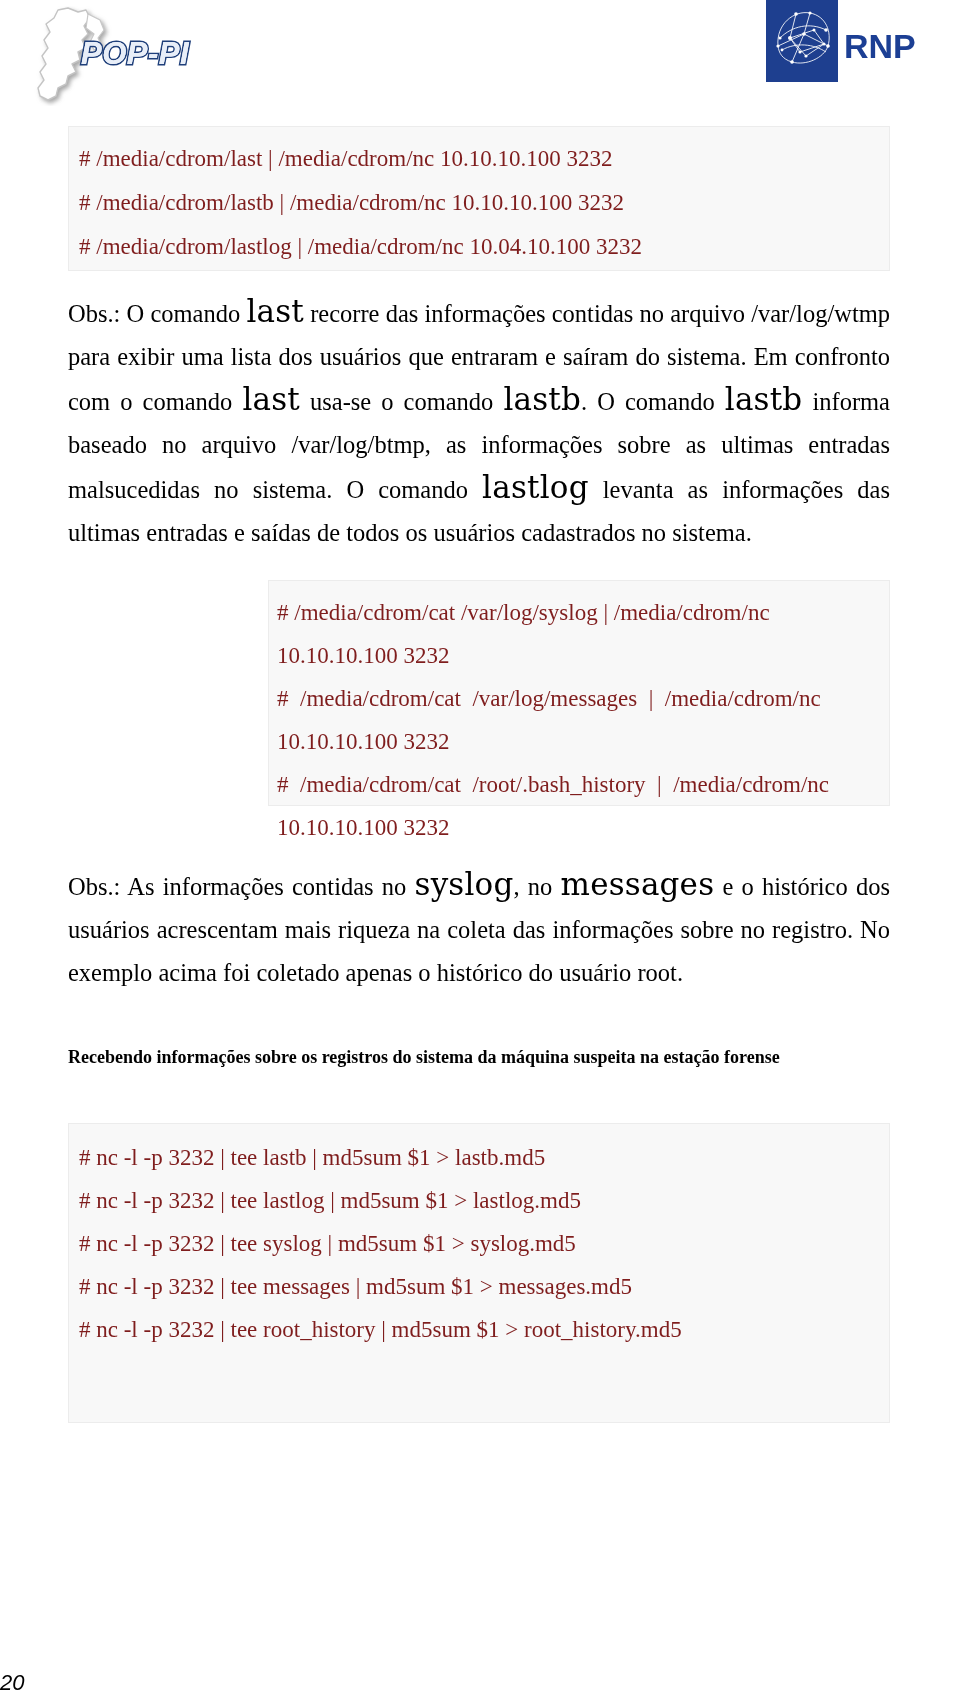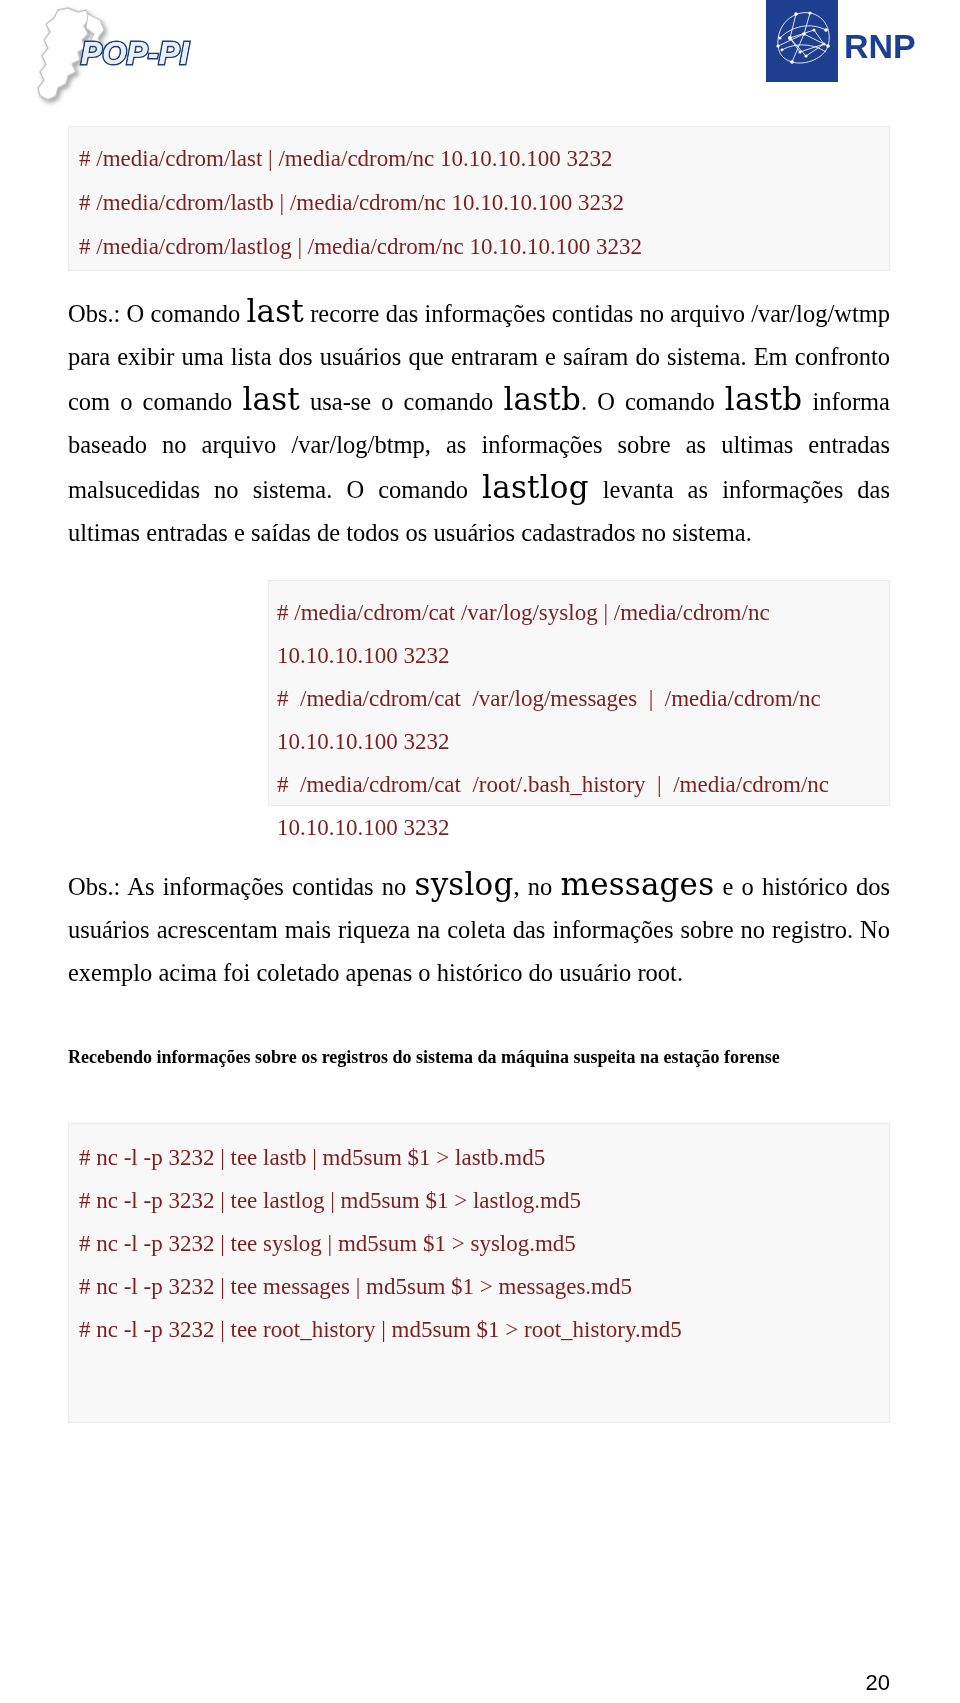--- a/index.html
+++ b/index.html
@@ -142,24 +142,24 @@
     text-align: justify;
     text-justify: inter-word;
   }
 
   
   #page-number {
     position: absolute;
     left: 0;
     top: 1552px;
     width: 890px;
-    text-align: right;
     font-family: "Liberation Sans", "DejaVu Sans", sans-serif;
     font-size: 22px;
     color: #000;
+    font-style: italic;
   }
 </style>
 </head>
 <body>
 
 <div class="page">
 
   <div class="header">
 
     <div class="poppi-logo">
@@ -216,21 +216,21 @@
         <text x="78" y="58" font-family="'Liberation Sans','DejaVu Sans',sans-serif" font-size="34" font-weight="bold" fill="#1c3f94">RNP</text>
       </svg>
     </div>
   </div>
 
   <div class="content">
 
     <div class="codebox" id="code-block-1">
       <div class="cline"># /media/cdrom/last | /media/cdrom/nc 10.10.10.100 3232</div>
       <div class="cline"># /media/cdrom/lastb | /media/cdrom/nc 10.10.10.100 3232</div>
-      <div class="cline"># /media/cdrom/lastlog | /media/cdrom/nc 10.10.10.100 3232</div>
+      <div class="cline"># /media/cdrom/lastlog | /media/cdrom/nc 10.04.10.100 3232</div>
     </div>
 
     <div class="para" id="para-1"><span>Obs.:</span><span> O comando </span><span class="mono-term">last</span><span> recorre das informações contidas no arquivo /var/log/wtmp para exibir uma lista dos usuários que entraram e saíram do sistema. Em confronto com o comando </span><span class="mono-term">last</span><span> usa-se o comando </span><span class="mono-term">lastb</span><span>. O comando </span><span class="mono-term">lastb</span><span> informa baseado no arquivo /var/log/btmp, as informações sobre as ultimas entradas malsucedidas no sistema. O comando </span><span class="mono-term">lastlog</span><span> levanta as informações das ultimas entradas e saídas de todos os usuários cadastrados no sistema.</span></div>
 
     <div class="codebox" id="code-block-2">
       <div class="cline"># /media/cdrom/cat /var/log/syslog | /media/cdrom/nc 10.10.10.100 3232</div>
       <div class="cline">#  /media/cdrom/cat  /var/log/messages  |  /media/cdrom/nc  10.10.10.100 3232</div>
       <div class="cline">#  /media/cdrom/cat  /root/.bash_history  |  /media/cdrom/nc  10.10.10.100 3232</div>
     </div>
 

